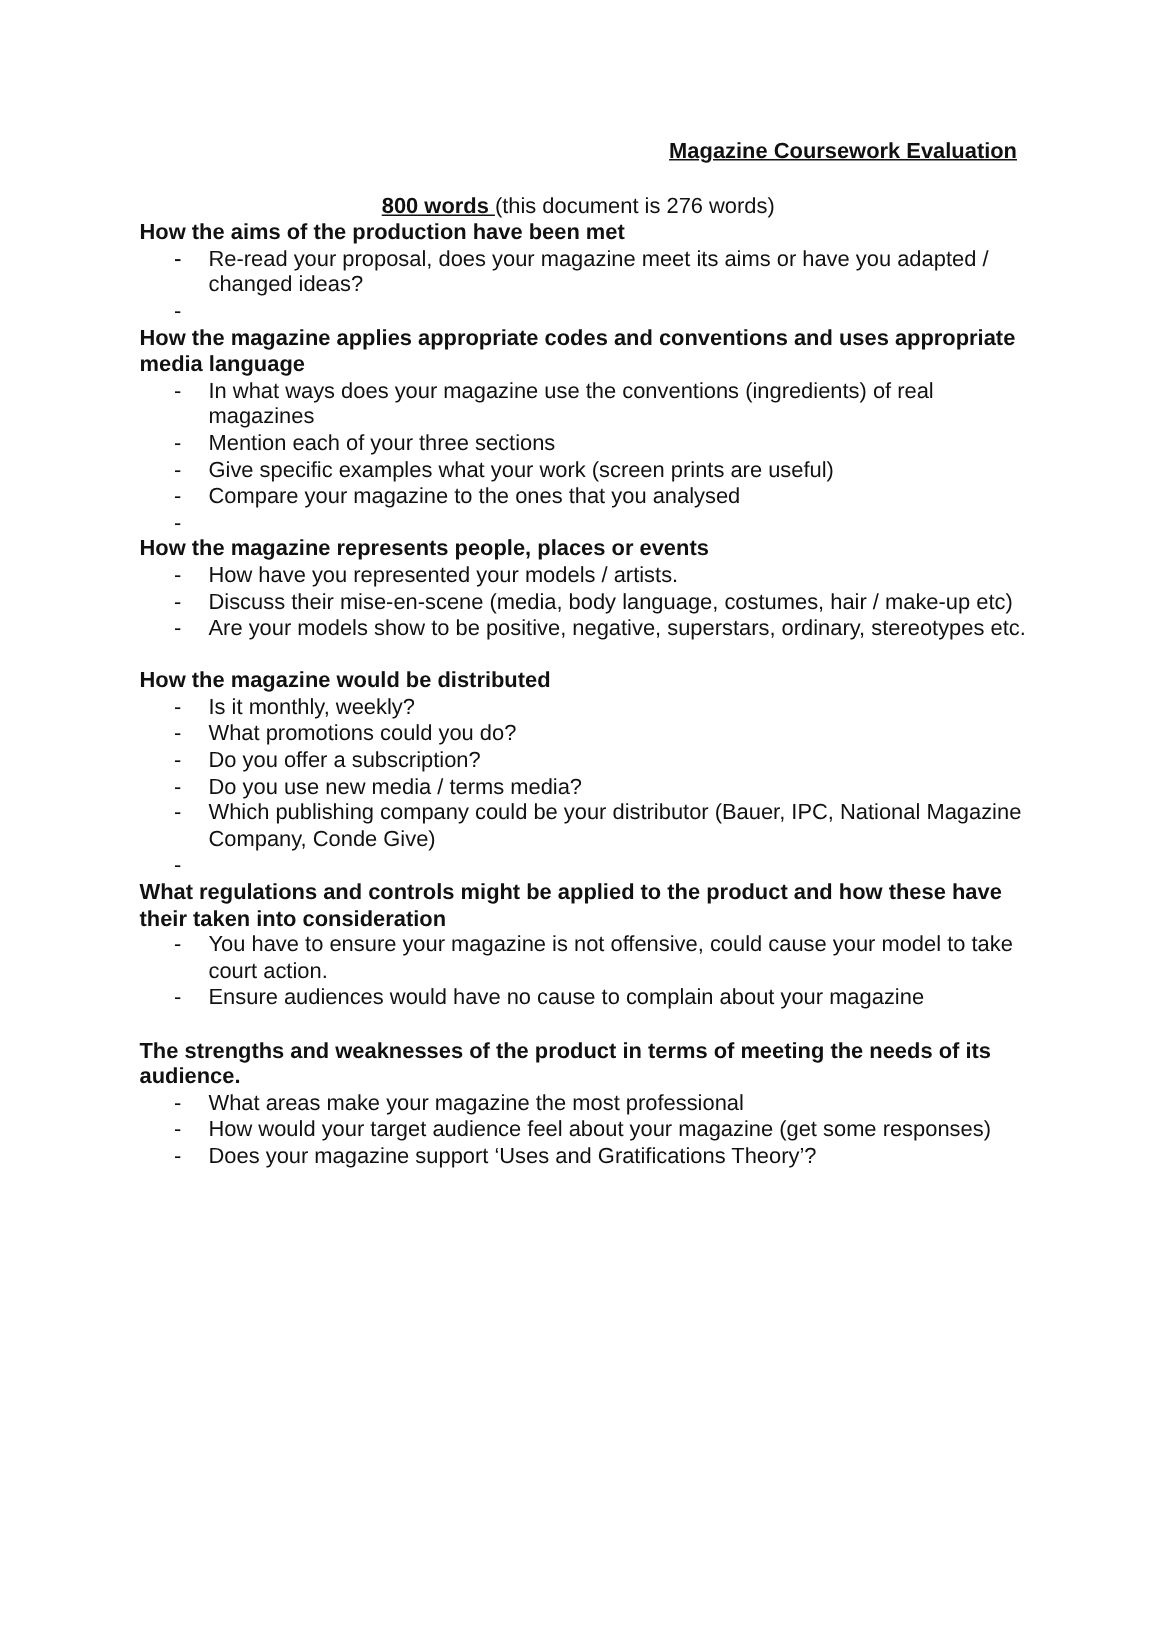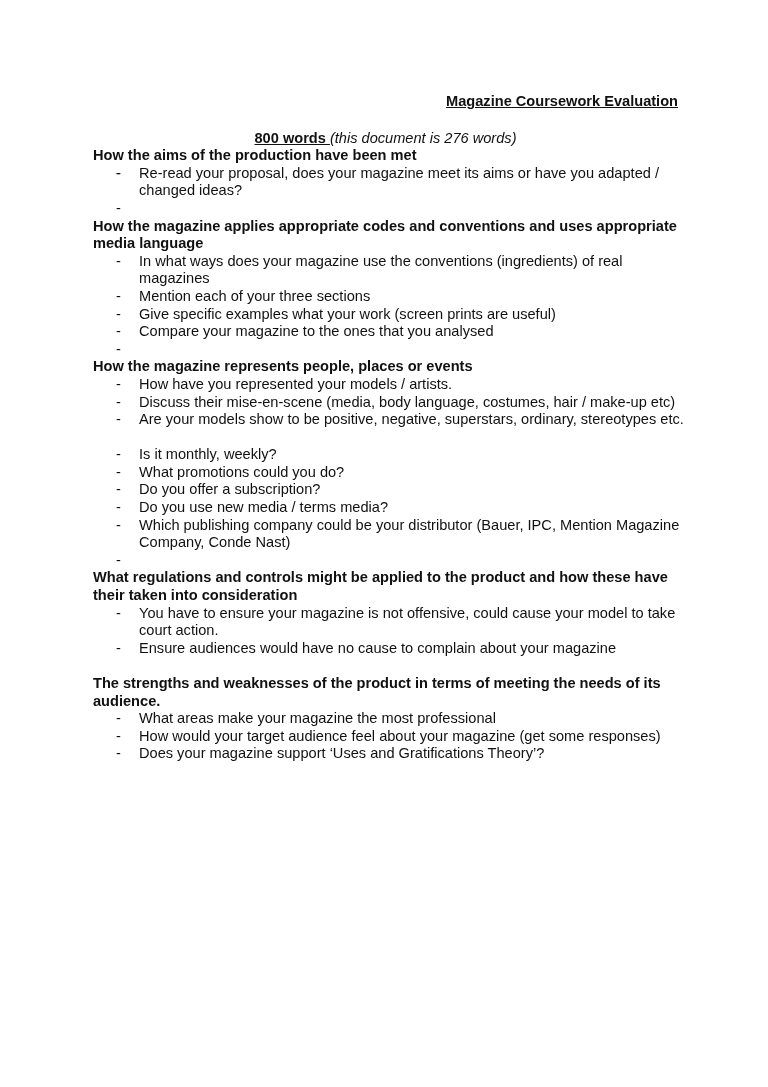--- a/index.html
+++ b/index.html
@@ -4,21 +4,21 @@
 <style>
   html, body { margin: 0; padding: 0; background: #ffffff; }
   body {
     width: 768px; height: 1087px; position: relative; overflow: hidden;
     font-family: "Liberation Sans", sans-serif; color: #111111;
   }
   .page { position: absolute; left: 93px; top: 93px; width: 600px; font-size: 14.6px; line-height: 17.6px; }
   .title { text-align: right; font-weight: bold; text-decoration: underline; margin-left: 0; padding-left: 0; width: 585px; }
   .subtitle { text-align: center; width: 585px; margin-top: 19px; }
   .subtitle .bold { font-weight: bold; text-decoration: underline; }
-  .subtitle .ital { font-style: italic; }
+  .subtitle .ital { }
   .section { margin: 0; }
   .heading { font-weight: bold; }
   ul.bullets { list-style: none; margin: 0; padding: 0; }
   ul.bullets li { position: relative; padding-left: 46px; }
   ul.bullets li .dash { position: absolute; left: 23px; top: 0; }
   .gap { height: 17.6px; }
   .first-section { }
 </style>
 </head>
 <body>
@@ -51,26 +51,27 @@
       <div class="section">
         <div class="heading">How the magazine represents people, places or events</div>
         <ul class="bullets">
           <li><span class="dash">-</span><span>How have you represented your models / artists.</span></li>
           <li><span class="dash">-</span><span>Discuss their mise-en-scene (media, body language, costumes, hair / make-up etc)</span></li>
           <li><span class="dash">-</span><span>Are your models show to be positive, negative, superstars, ordinary, stereotypes etc.</span></li>
         </ul>
       </div>
       <div class="gap"></div>
       <div class="section">
+        <div class="heading">How the magazine would be distributed</div>
         <ul class="bullets">
           <li><span class="dash">-</span><span>Is it monthly, weekly?</span></li>
           <li><span class="dash">-</span><span>What promotions could you do?</span></li>
           <li><span class="dash">-</span><span>Do you offer a subscription?</span></li>
           <li><span class="dash">-</span><span>Do you use new media / terms media?</span></li>
-          <li><span class="dash">-</span><span>Which publishing company could be your distributor (Bauer, IPC, Mention Magazine Company, Conde Nast)</span></li>
+          <li><span class="dash">-</span><span>Which publishing company could be your distributor (Bauer, IPC, National Magazine Company, Conde Give)</span></li>
           <li><span class="dash">-</span><span>&nbsp;</span></li>
         </ul>
       </div>
       <div class="section">
         <div class="heading">What regulations and controls might be applied to the product and how these have their taken into consideration</div>
         <ul class="bullets">
           <li><span class="dash">-</span><span>You have to ensure your magazine is not offensive, could cause your model to take court action.</span></li>
           <li><span class="dash">-</span><span>Ensure audiences would have no cause to complain about your magazine</span></li>
         </ul>
       </div>

